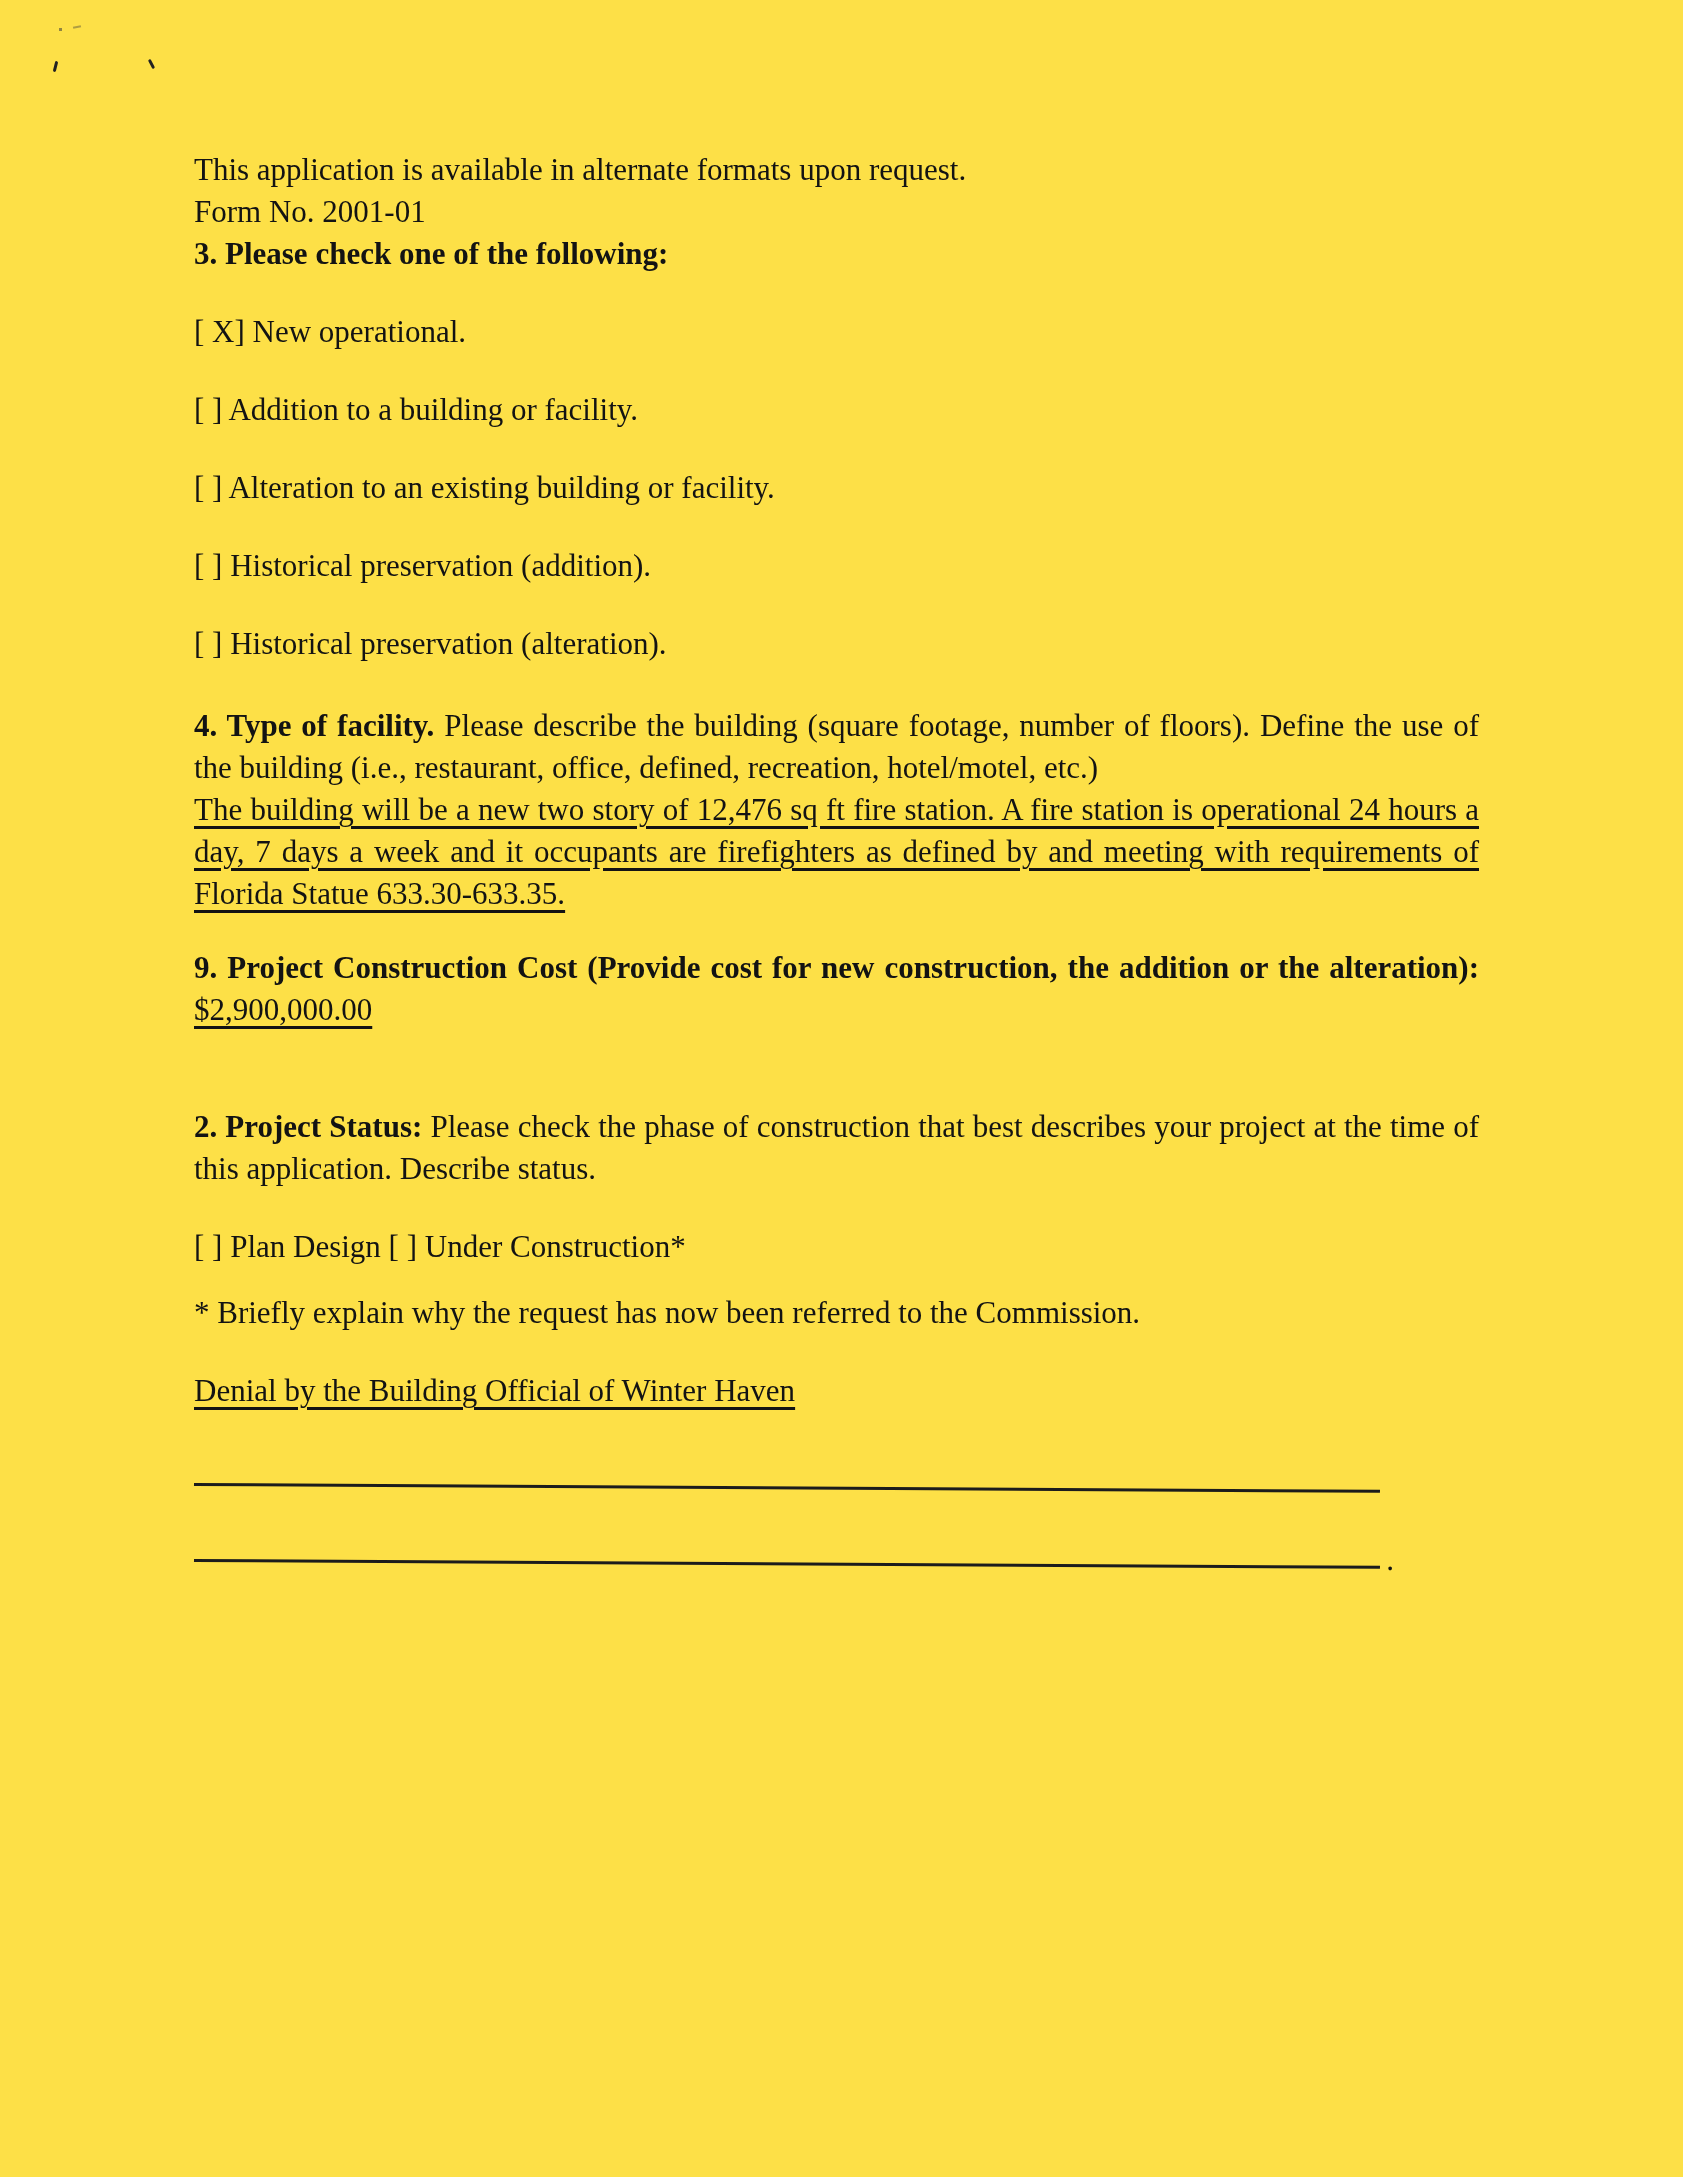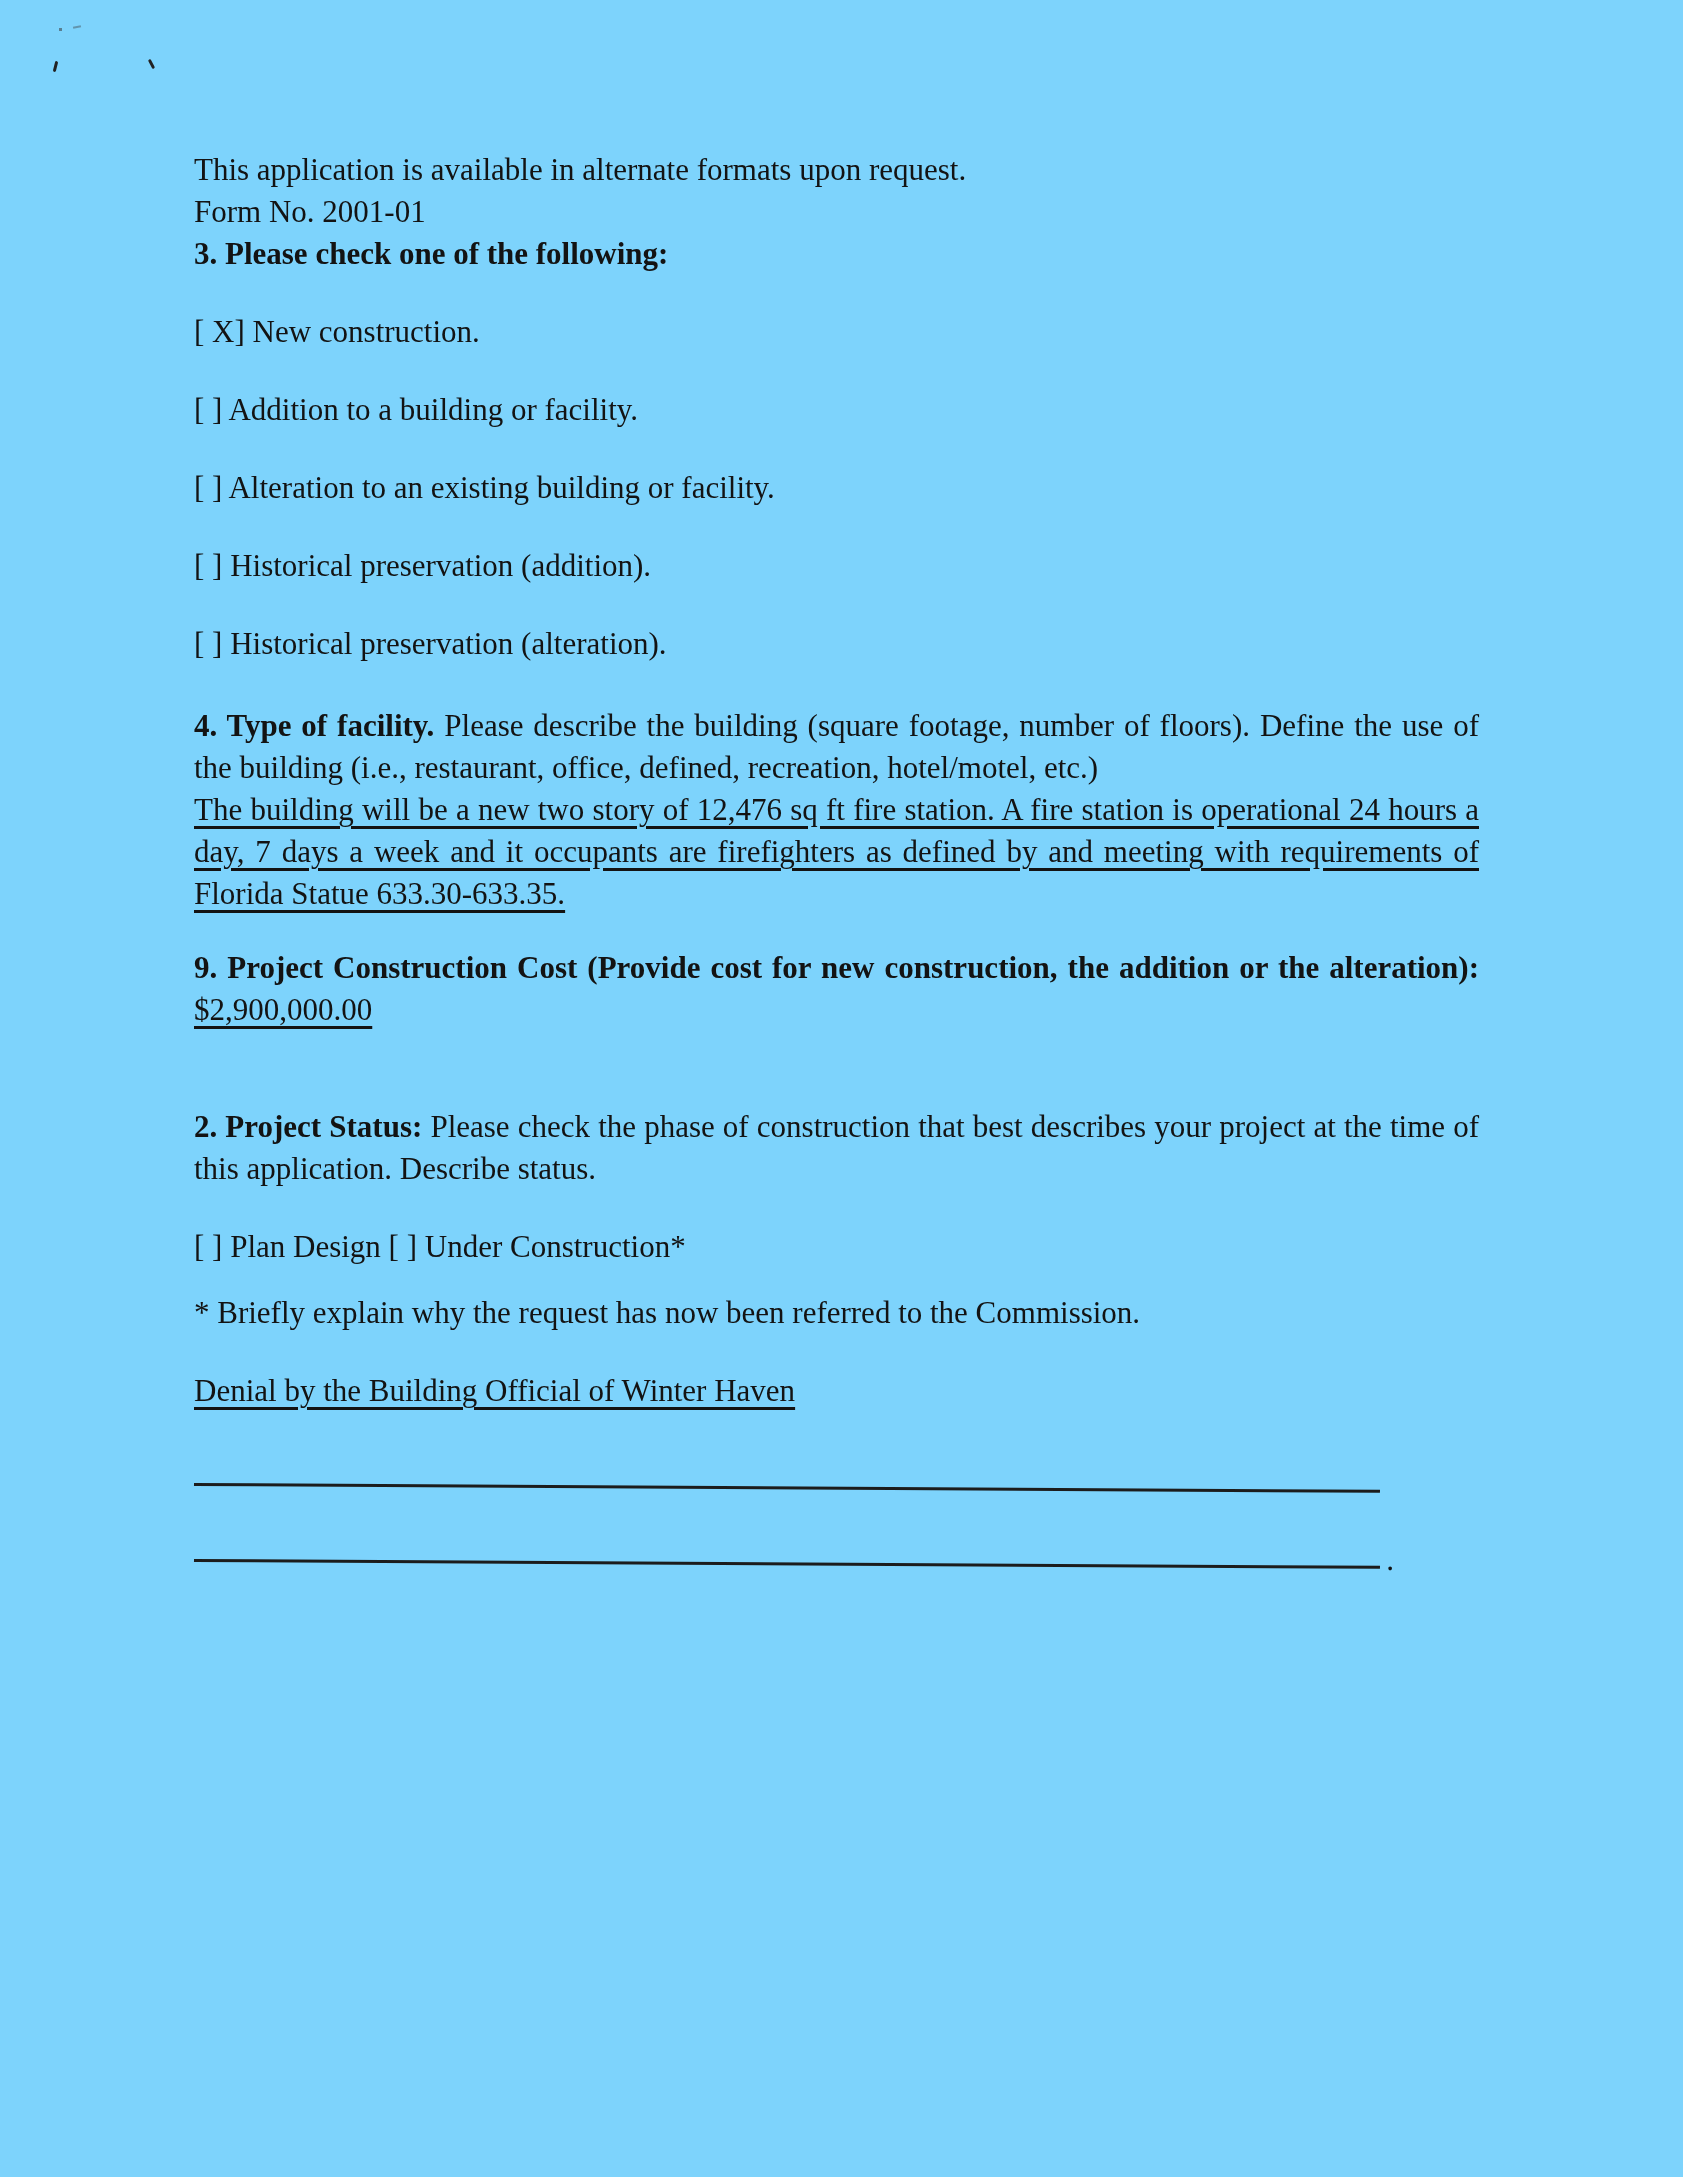--- a/index.html
+++ b/index.html
@@ -4,21 +4,21 @@
 <style>
   html, body {
     margin: 0;
     padding: 0;
     background: #ffffff;
   }
   .page {
     position: relative;
     width: 1683px;
     height: 2177px;
-    background: #7dd3fc;
+    background: #fde047;
     font-family: "Liberation Serif", "DejaVu Serif", serif;
     color: #131313;
     overflow: hidden;
   }
   .content {
     position: absolute;
     left: 194px;
     top: 149px;
     width: 1285px;
     font-size: 31px;
@@ -81,21 +81,21 @@
   <div class="speck speck-b"></div>
   <div class="speck speck-c"></div>
   <div class="speck speck-d"></div>
 
   <div class="content">
 
     <p>This application is available in alternate formats upon request.</p>
     <p>Form No. 2001-01</p>
     <p class="b">3. Please check one of the following:</p>
 
-    <p class="opt"><span>[ X]</span><span> New construction.</span></p>
+    <p class="opt"><span>[ X]</span><span> New operational.</span></p>
 
     <p class="opt"><span>[ ]</span><span> Addition to a building or facility.</span></p>
 
     <p class="opt"><span>[ ]</span><span> Alteration to an existing building or facility.</span></p>
 
     <p class="opt"><span>[ ]</span><span> Historical preservation (addition).</span></p>
 
     <p class="opt"><span>[ ]</span><span> Historical preservation (alteration).</span></p>
 
     <p class="sec4 just"><span class="b">4. Type of facility.</span><span> Please describe the building (square footage, number of floors). Define the use of the building (i.e., restaurant, office, defined, recreation, hotel/motel, etc.)</span></p>

